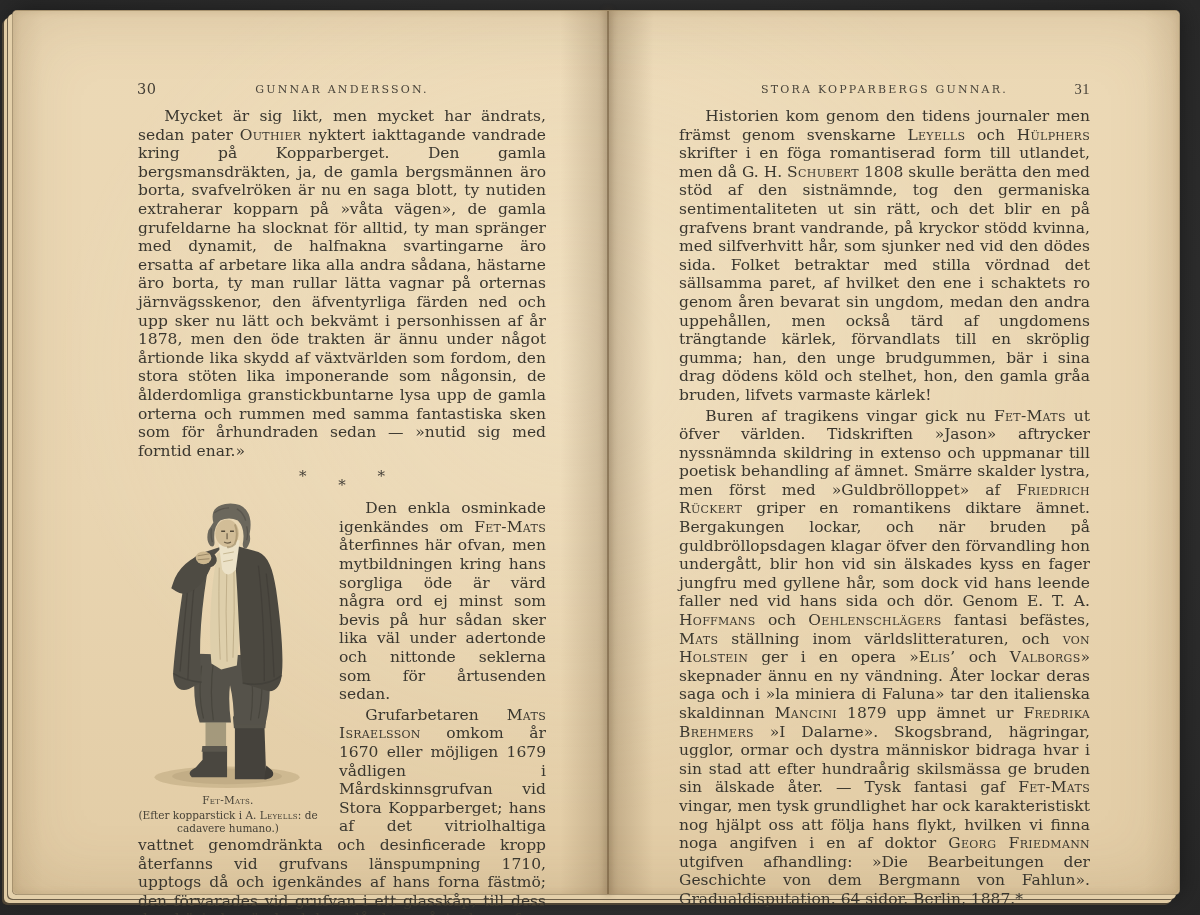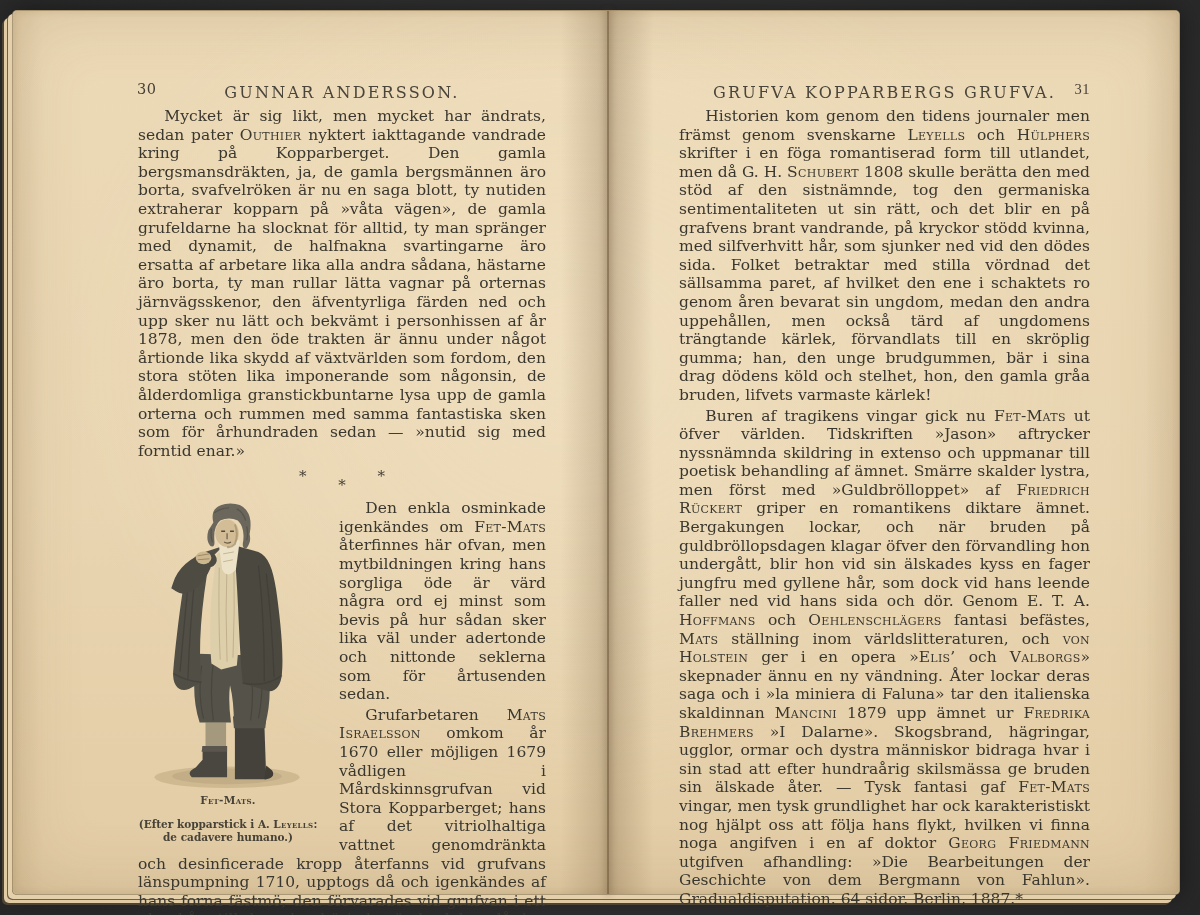--- a/index.html
+++ b/index.html
@@ -29,34 +29,34 @@
     background:linear-gradient(270deg, rgba(140,110,70,.12) 0%, rgba(0,0,0,0) 6%, rgba(0,0,0,0) 92%, rgba(104,80,50,.30) 100%);}
   .gutter{position:absolute;top:0;bottom:0;left:594px;width:2px;
     background:rgba(96,74,46,.55);box-shadow:0 0 7px 1px rgba(96,74,46,.45);}
   
   .content{position:absolute;color:#3a372f;}
   .content.lp{left:123px;top:70px;width:412px;}
   .content.rp{left:664px;top:70px;width:415px;}
   .pg-head{position:relative;height:24px;font-size:13.5px;color:#443f36;}
   .pg-num{position:absolute;top:0;font-size:14.5px;letter-spacing:.5px;}
   .pg-num.l{left:1px;} .pg-num.r{right:2px;font-family:Liberation Serif, serif;}
-  .run-title{text-align:center;font-size:16px;letter-spacing:2.2px;color:#4a453b;padding-top:2px;}
+  .run-title{text-align:center;font-size:11px;letter-spacing:2.2px;color:#4a453b;padding-top:2px;}
   .body-text{font-size:15.5px;line-height:18.6px;text-align:justify;}
   .body-text p{margin:2px;text-indent:1.7em;}
   .sc{font-variant:small-caps;letter-spacing:.3px;}
   
   .stars{position:relative;width:86px;margin:7px auto 0 auto;height:30px;}
   .stars span{position:absolute;font-size:15px;color:#47423a;}
   .stars .s1{left:0;top:0;} .stars .s2{right:0;top:0;}
   .stars .s3{left:50%;transform:translateX(-50%);top:9px;}
   
-  .figure{float:left;width:193px;margin:2px 10px 0 0;font-weight:bold;}
+  .figure{float:left;width:193px;margin:2px 10px 0 0;}
   .fig-art{width:183px;height:292px;margin-left:3px;display:block;}
   .fig-cap{width:180px;margin:3px 0 0 2px;text-align:center;font-size:10.5px;line-height:13px;color:#474237;}
-  .fig-cap .cap-src{display:block;margin-top:11px;}
+  .fig-cap .cap-src{display:block;margin-top:2px;}
   
   .footnote-rule{width:104px;border:0;border-top:1px solid #665e4e;margin:9px 0 5px -4px;}
   .clear{clear:both;}
 </style>
 </head>
 <body>
 
 <div class="screen">
   <div class="spread">
     <div class="page left"></div>
@@ -124,21 +124,21 @@
         </div>
         <p><span>Den enkla osminkade igenkändes om </span><span class="sc">Fet-Mats</span><span> återfinnes här ofvan, men mytbildningen kring hans sorgliga öde är värd några ord ej minst som bevis på hur sådan sker lika väl under adertonde och nittonde seklerna som för årtusenden sedan.</span></p>
         <p><span>Grufarbetaren </span><span class="sc">Mats Israelsson</span><span> omkom år 1670 eller möjligen 1679 vådligen i Mårdskinnsgrufvan vid Stora Kopparberget; hans af det vitriolhaltiga vattnet genomdränkta och desinficerade kropp återfanns vid grufvans länspumpning 1710, upptogs då och igenkändes af hans forna fästmö; den förvarades vid grufvan i ett glasskåp, till dess den började sönderdelas, då den måste begrafvas den 21 december 1749.</span></p>
         <div class="clear"></div>
       </div>
     </div>
 
     <div class="content rp">
       <div class="pg-head">
         <span class="pg-num r">31</span>
-        <div class="run-title">GRUFVA KOPPARBERGS GRUFVA.</div>
+        <div class="run-title">STORA KOPPARBERGS GUNNAR.</div>
       </div>
       <div class="body-text">
         <p><span>Historien kom genom den tidens journaler men främst genom svenskarne </span><span class="sc">Leyells</span><span> och </span><span class="sc">Hülphers</span><span> skrifter i en föga romantiserad form till utlandet, men då G. H. </span><span class="sc">Schubert</span><span> 1808 skulle berätta den med stöd af den sistnämnde, tog den germaniska sentimentaliteten ut sin rätt, och det blir en på grafvens brant vandrande, på kryckor stödd kvinna, med silfverhvitt hår, som sjunker ned vid den dödes sida. Folket betraktar med stilla vördnad det sällsamma paret, af hvilket den ene i schaktets ro genom åren bevarat sin ungdom, medan den andra uppehållen, men också tärd af ungdomens trängtande kärlek, förvandlats till en skröplig gumma; han, den unge brudgummen, bär i sina drag dödens köld och stelhet, hon, den gamla gråa bruden, lifvets varmaste kärlek!</span></p>
         <p><span>Buren af tragikens vingar gick nu </span><span class="sc">Fet-Mats</span><span> ut öfver världen. Tidskriften »Jason» aftrycker nyssnämnda skildring in extenso och uppmanar till poetisk behandling af ämnet. Smärre skalder lystra, men först med »Guldbrölloppet» af </span><span class="sc">Friedrich Rückert</span><span> griper en romantikens diktare ämnet. Bergakungen lockar, och när bruden på guldbröllopsdagen klagar öfver den förvandling hon undergått, blir hon vid sin älskades kyss en fager jungfru med gyllene hår, som dock vid hans leende faller ned vid hans sida och dör. Genom E. T. A. </span><span class="sc">Hoffmans</span><span> och </span><span class="sc">Oehlenschlägers</span><span> fantasi befästes, </span><span class="sc">Mats</span><span> ställning inom världslitteraturen, och </span><span class="sc">von Holstein</span><span> ger i en opera »</span><span class="sc">Elis’</span><span> och </span><span class="sc">Valborgs</span><span>» skepnader ännu en ny vändning. Åter lockar deras saga och i »la miniera di Faluna» tar den italienska skaldinnan </span><span class="sc">Mancini</span><span> 1879 upp ämnet ur </span><span class="sc">Fredrika Brehmers</span><span> »I Dalarne». Skogsbrand, hägringar, ugglor, ormar och dystra människor bidraga hvar i sin stad att efter hundraårig skilsmässa ge bruden sin älskade åter. — Tysk fantasi gaf </span><span class="sc">Fet-Mats</span><span> vingar, men tysk grundlighet har ock karakteristiskt nog hjälpt oss att följa hans flykt, hvilken vi finna noga angifven i en af doktor </span><span class="sc">Georg Friedmann</span><span> utgifven afhandling: »Die Bearbeitungen der Geschichte von dem Bergmann von Fahlun». Gradualdisputation. 64 sidor. Berlin, 1887.*</span></p>
       </div>
       <hr class="footnote-rule">
 
     </div>
   </div>
 </div>

